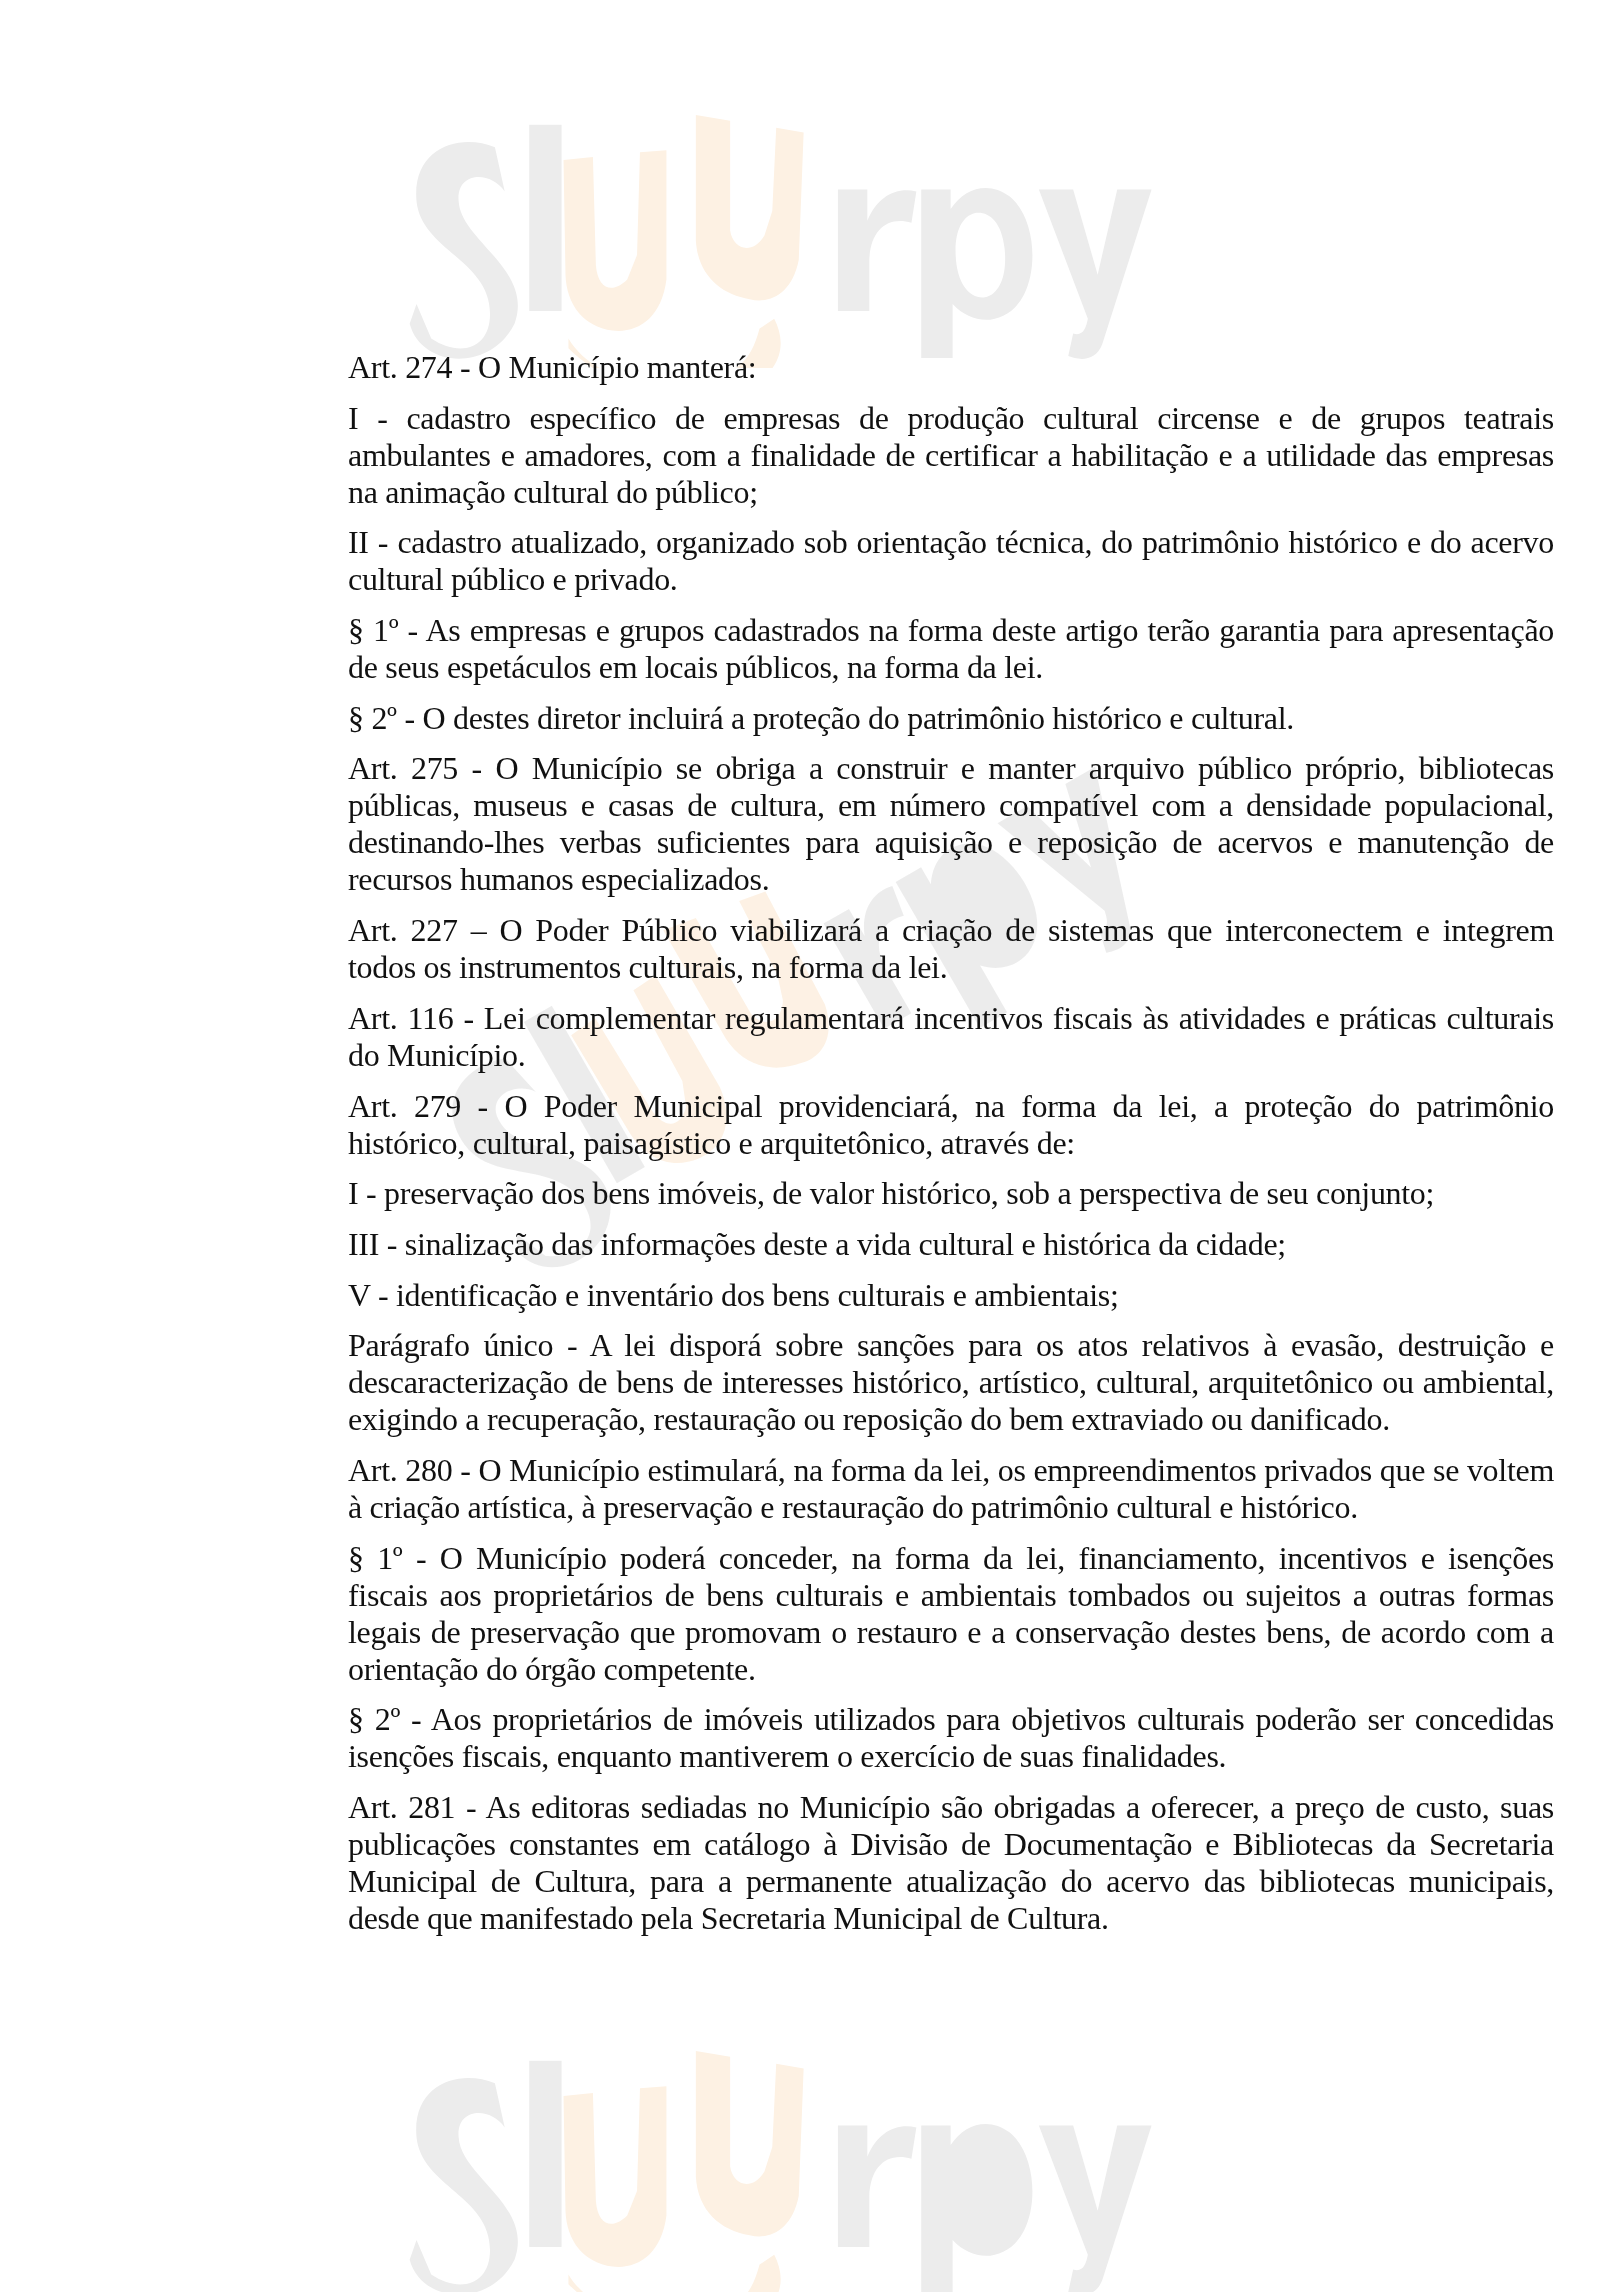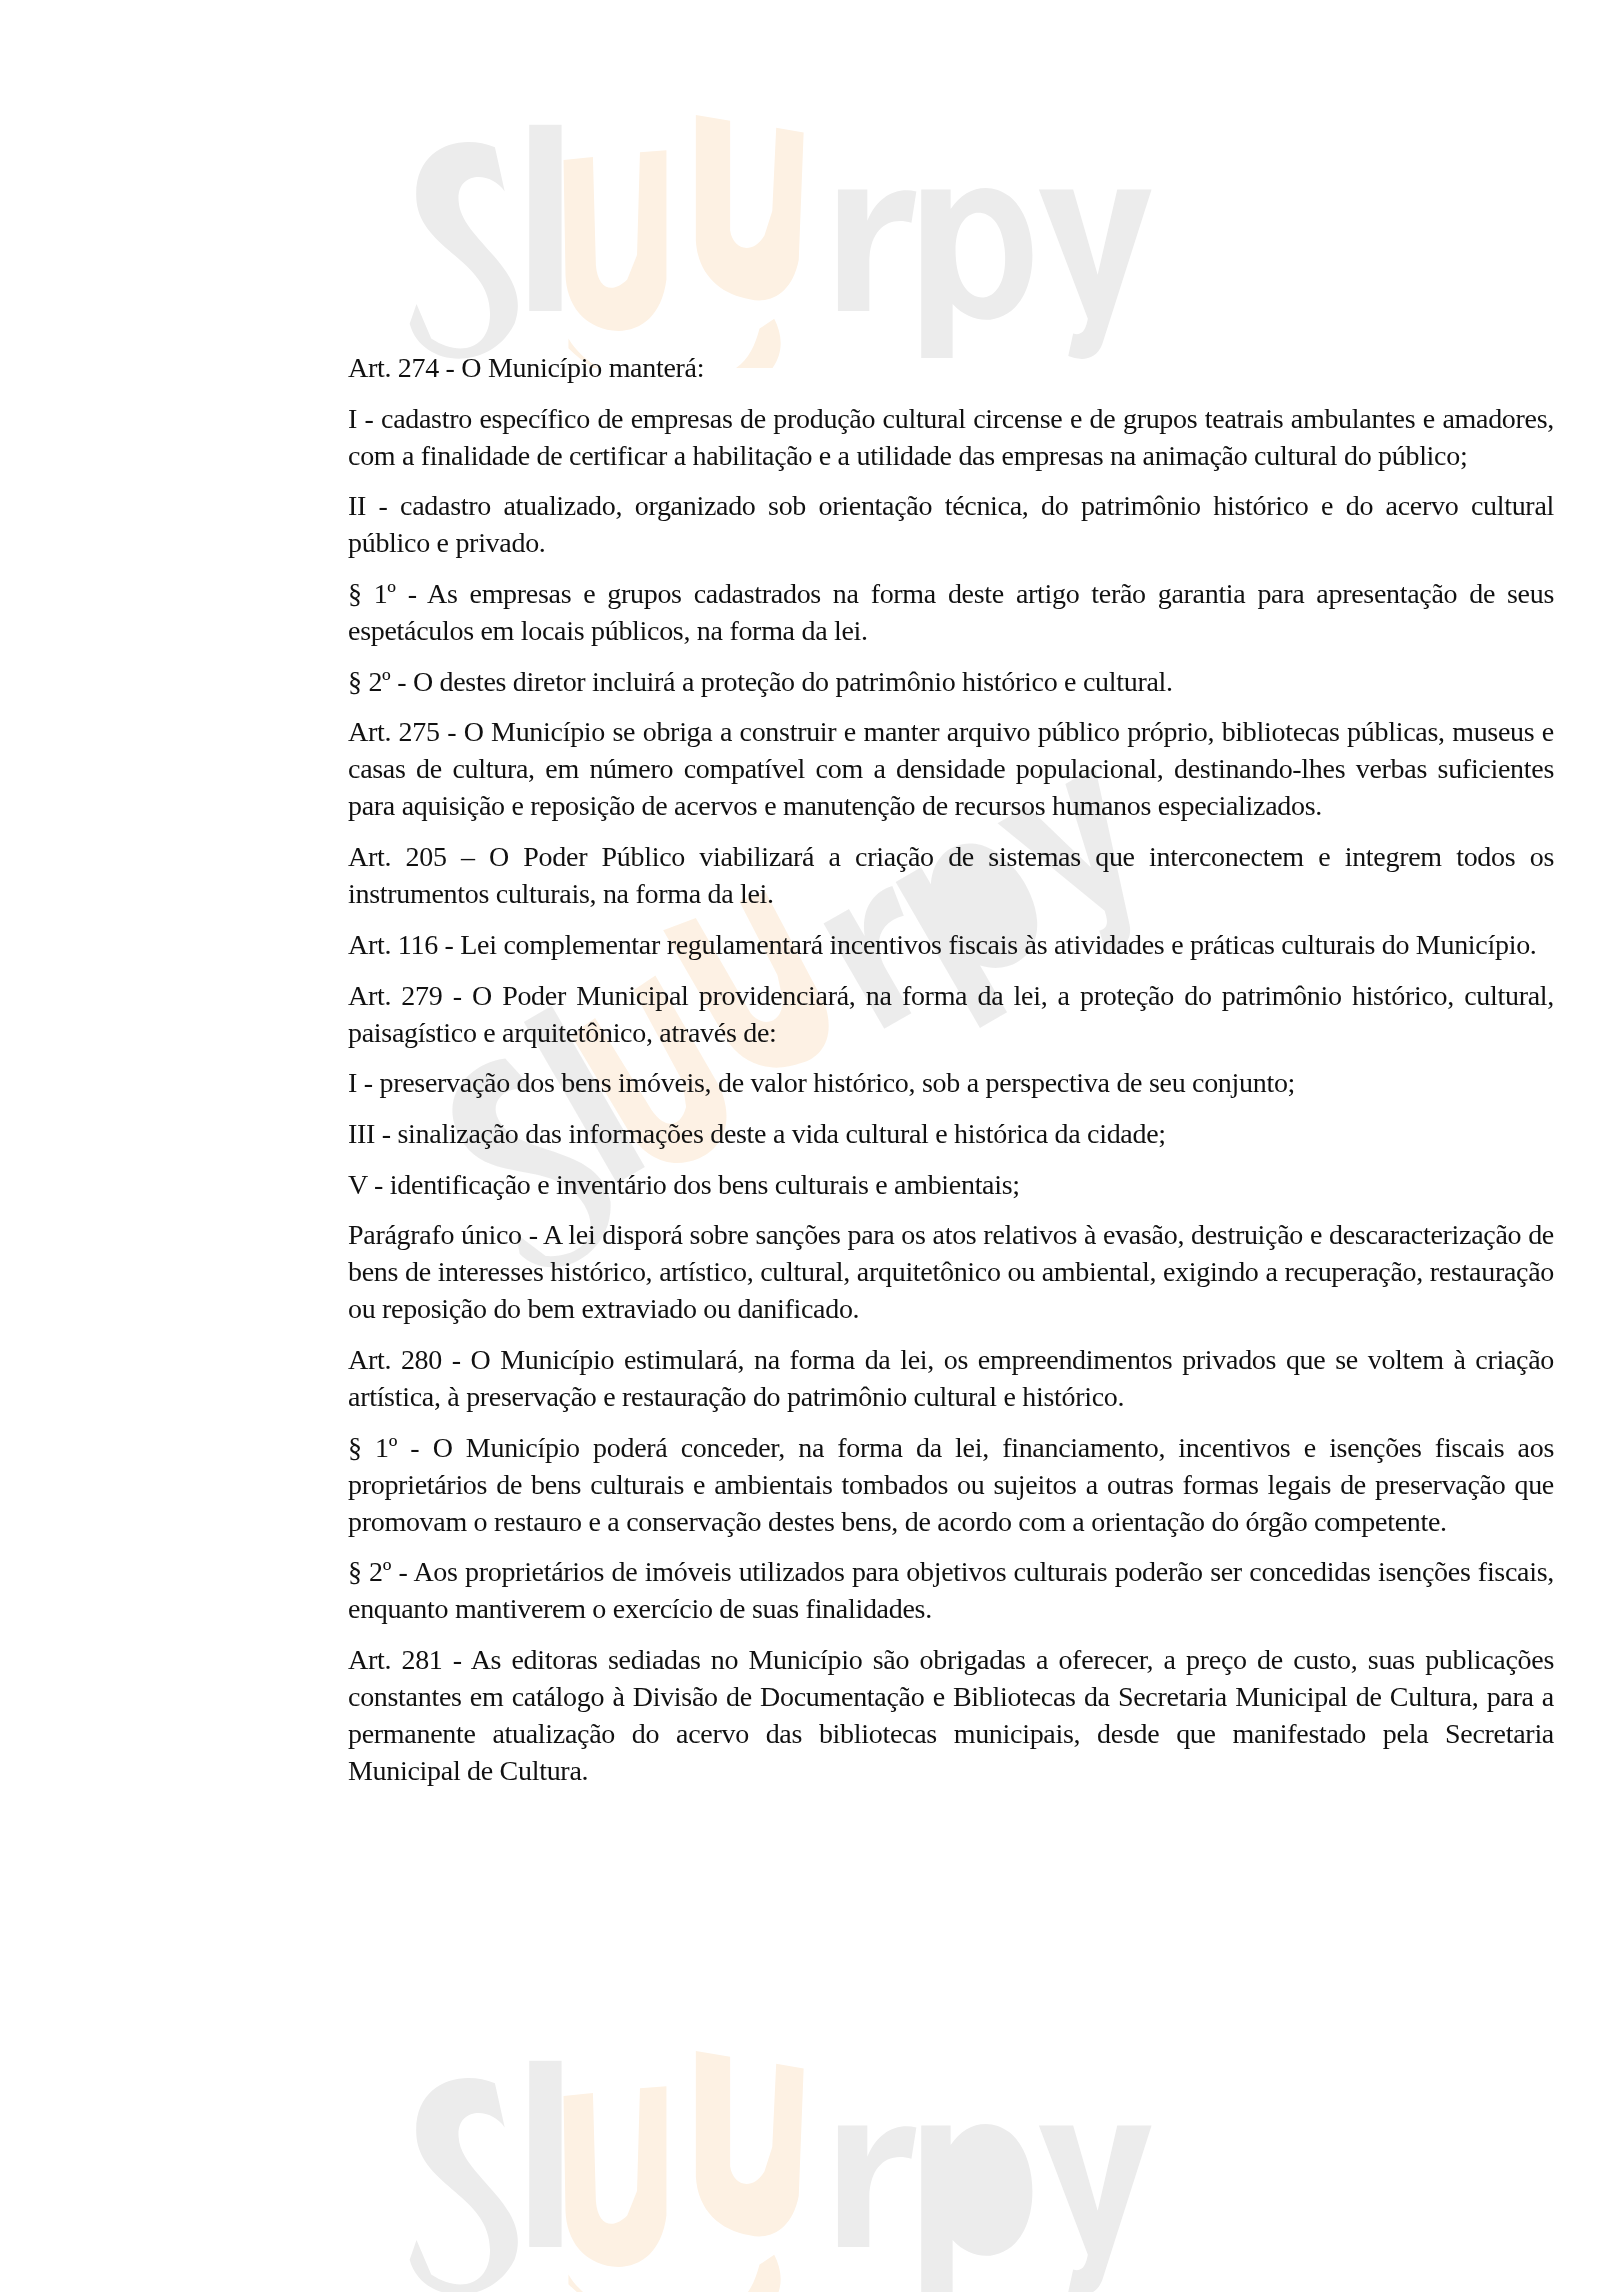--- a/index.html
+++ b/index.html
@@ -22,21 +22,21 @@
       z-index: 0;
     }
     .watermark svg { width: 100%; height: 100%; display: block; }
     .page-content {
       position: absolute;
       left: 348px;
       top: 349px;
       width: 1206px;
       z-index: 1;
       font-family: "Liberation Serif", "DejaVu Serif", serif;
-      font-size: 28px;
+      font-size: 32px;
       line-height: 37px;
       color: #111111;
     }
     .para {
       margin: 0 0 13.7px 0;
       text-align: justify;
       text-justify: inter-word;
       letter-spacing: -0.3px;
     }
   </style>
@@ -93,21 +93,21 @@
   </svg>
 </div>
 
 <main class="page-content">
   <p class="para">Art. 274 - O Município manterá:</p>
   <p class="para">I - cadastro específico de empresas de produção cultural circense e de grupos teatrais ambulantes e amadores, com a finalidade de certificar a habilitação e a utilidade das empresas na animação cultural do público;</p>
   <p class="para">II - cadastro atualizado, organizado sob orientação técnica, do patrimônio histórico e do acervo cultural público e privado.</p>
   <p class="para">§ 1º - As empresas e grupos cadastrados na forma deste artigo terão garantia para apresentação de seus espetáculos em locais públicos, na forma da lei.</p>
   <p class="para">§ 2º - O destes diretor incluirá a proteção do patrimônio histórico e cultural.</p>
   <p class="para">Art. 275 - O Município se obriga a construir e manter arquivo público próprio, bibliotecas públicas, museus e casas de cultura, em número compatível com a densidade populacional, destinando-lhes verbas suficientes para aquisição e reposição de acervos e manutenção de recursos humanos especializados.</p>
-  <p class="para">Art. 205 – O Poder Público viabilizará a criação de sistemas que interconectem e integrem todos os instrumentos culturais, na forma da lei.</p>
+  <p class="para">Art. 227 – O Poder Público viabilizará a criação de sistemas que interconectem e integrem todos os instrumentos culturais, na forma da lei.</p>
   <p class="para">Art. 116 - Lei complementar regulamentará incentivos fiscais às atividades e práticas culturais do Município.</p>
   <p class="para">Art. 279 - O Poder Municipal providenciará, na forma da lei, a proteção do patrimônio histórico, cultural, paisagístico e arquitetônico, através de:</p>
   <p class="para">I - preservação dos bens imóveis, de valor histórico, sob a perspectiva de seu conjunto;</p>
   <p class="para">III - sinalização das informações deste a vida cultural e histórica da cidade;</p>
   <p class="para">V - identificação e inventário dos bens culturais e ambientais;</p>
   <p class="para">Parágrafo único - A lei disporá sobre sanções para os atos relativos à evasão, destruição e descaracterização de bens de interesses histórico, artístico, cultural, arquitetônico ou ambiental, exigindo a recuperação, restauração ou reposição do bem extraviado ou danificado.</p>
   <p class="para">Art. 280 - O Município estimulará, na forma da lei, os empreendimentos privados que se voltem à criação artística, à preservação e restauração do patrimônio cultural e histórico.</p>
   <p class="para">§ 1º - O Município poderá conceder, na forma da lei, financiamento, incentivos e isenções fiscais aos proprietários de bens culturais e ambientais tombados ou sujeitos a outras formas legais de preservação que promovam o restauro e a conservação destes bens, de acordo com a orientação do órgão competente.</p>
   <p class="para">§ 2º - Aos proprietários de imóveis utilizados para objetivos culturais poderão ser concedidas isenções fiscais, enquanto mantiverem o exercício de suas finalidades.</p>
   <p class="para">Art. 281 - As editoras sediadas no Município são obrigadas a oferecer, a preço de custo, suas publicações constantes em catálogo à Divisão de Documentação e Bibliotecas da Secretaria Municipal de Cultura, para a permanente atualização do acervo das bibliotecas municipais, desde que manifestado pela Secretaria Municipal de Cultura.</p>

